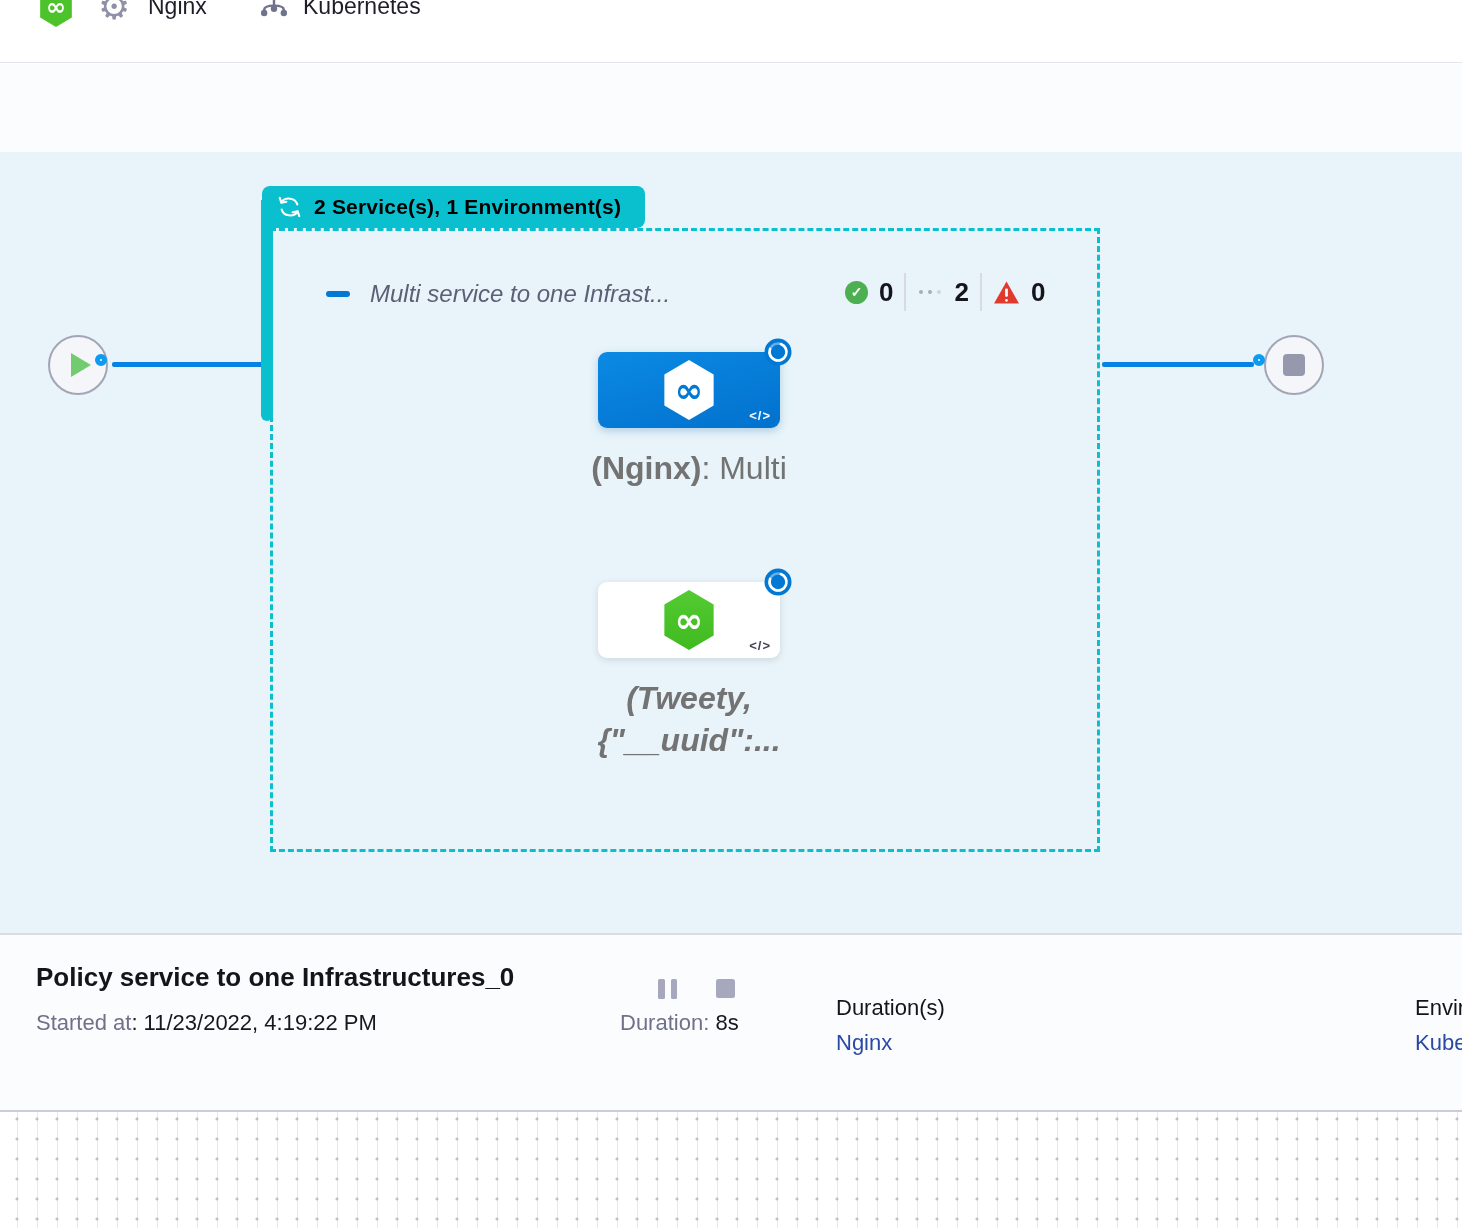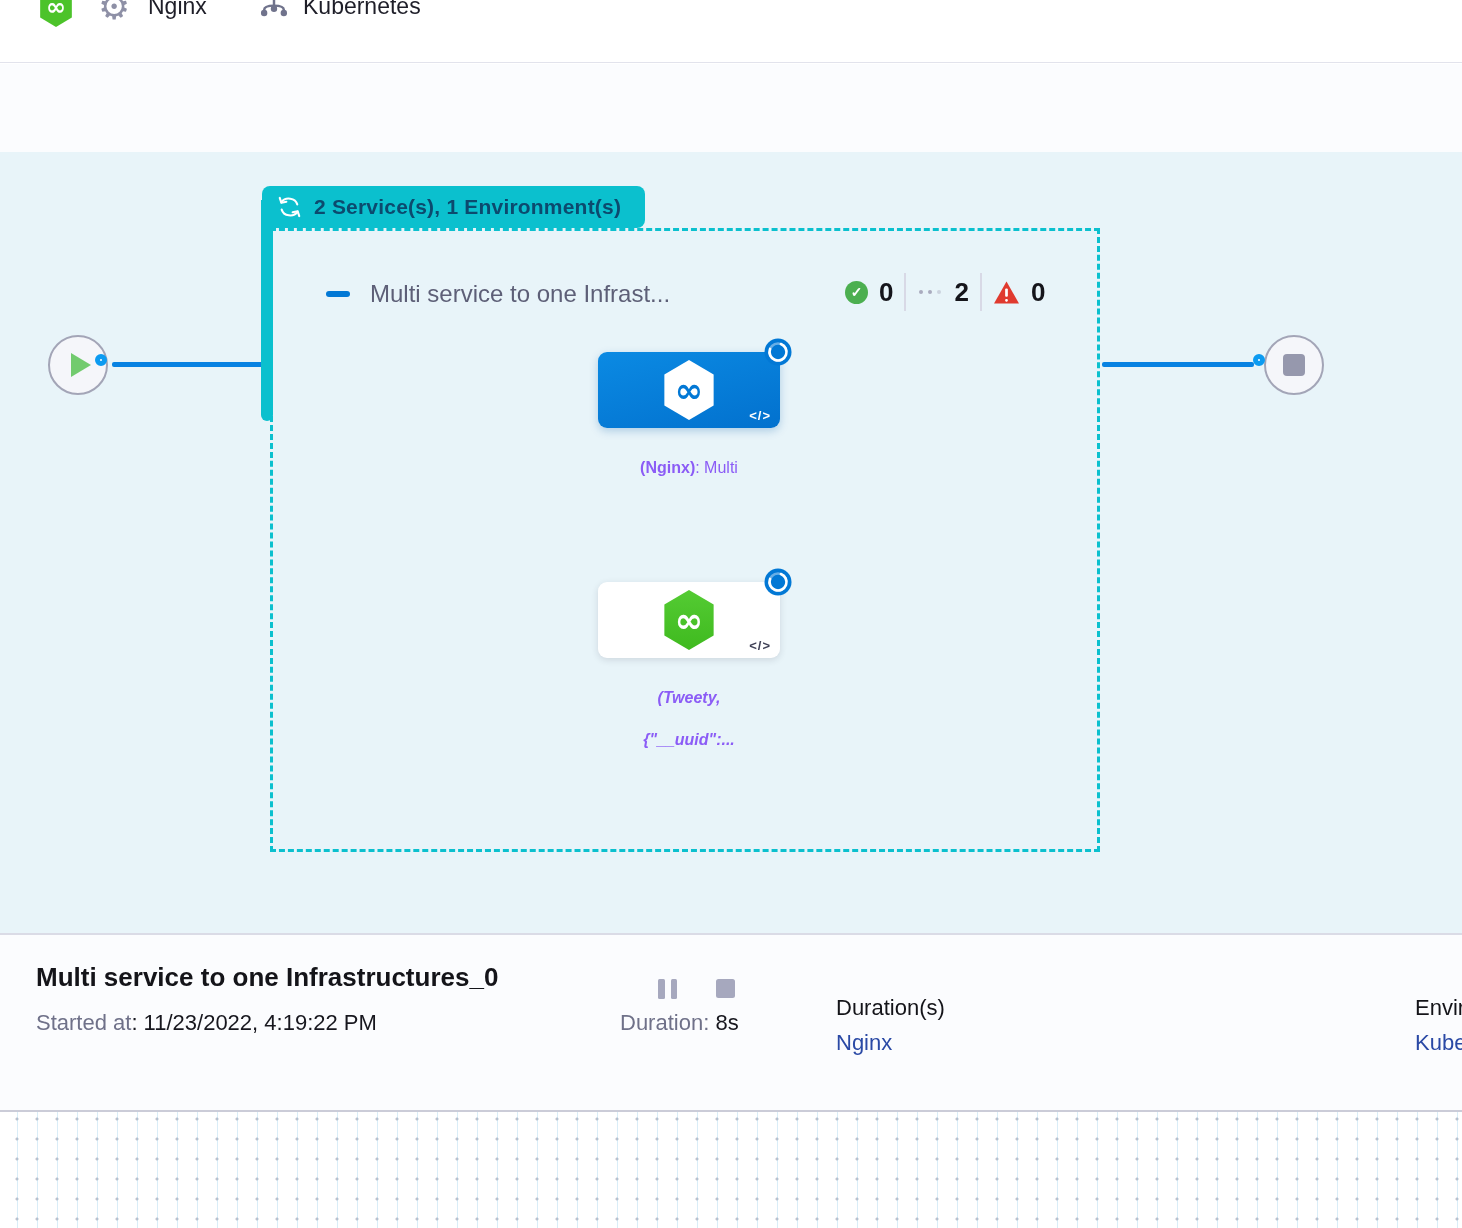--- a/index.html
+++ b/index.html
@@ -35,24 +35,24 @@
 
   .exec-node { position:absolute; width:60px; height:60px; border-radius:50%;
                background:#F5F6FA; border:2.5px solid #A3A5B7; display:flex; align-items:center; justify-content:center; }
   .play-tri { width:0; height:0; border-left:20px solid #72CB6E; border-top:12px solid transparent;
               border-bottom:12px solid transparent; margin-left:6px; }
   .stop-sq { width:22px; height:22px; background:#9698AD; border-radius:4px; }
 
   .teal-bar { left:261px; top:200px; width:12px; height:221px; background:#0BC0CE; border-radius:0 0 6px 6px; }
   .stage-badge { left:262px; top:186px; height:42px; background:#0BC0CE; border-radius:8px 8px 8px 0;
                  display:flex; align-items:center; gap:11px; padding:0 24px 0 14px; color:#fff; z-index:3; }
-  .stage-badge-label { font-size:21px; font-weight:600; color:#0c4a6e; letter-spacing:.2px; }
+  .stage-badge-label { font-size:21px; font-weight:600; color:#000000; letter-spacing:.2px; }
   .stage-box { left:270px; top:228px; width:830px; height:624px; border:3px dashed #0BC0CE; z-index:2; }
 
-  .stage-head { left:326px; top:274px; height:40px; display:flex; align-items:center; z-index:4; }
+  .stage-head { left:326px; top:274px; height:40px; display:flex; align-items:center; z-index:4;font-style:italic; }
   .collapse-minus { width:24px; height:6px; border-radius:3px; background:#0278D5; cursor:pointer; }
   .stage-title { margin-left:20px; font-size:24px; color:#5D5F77; }
 
   .status-row { left:845px; top:272px; height:40px; display:flex; align-items:center; gap:11px; z-index:4; }
   .status-count { font-size:26px; font-weight:600; color:#15151B; }
   .check-circle { width:23px; height:23px; border-radius:50%; background:#4CAF50; color:#fff;
                   display:flex; align-items:center; justify-content:center; font-size:14px; font-weight:bold; }
   .vdiv { width:2px; height:38px; background:#D8D9E6; }
   .run-dots { display:flex; gap:5px; align-items:center; margin:0 2px; }
   .run-dots i { width:4px; height:4px; border-radius:50%; background:#A9ABBF; }
@@ -62,21 +62,21 @@
   .card-blue { background:linear-gradient(165deg,#0B8AE3,#0271CE); box-shadow:0 3px 8px rgba(2,90,170,.25); }
   .card-white { background:#fff; box-shadow:0 2px 7px rgba(40,41,61,.14); }
   .card-hex { position:absolute; left:50%; top:50%; transform:translate(-50%,-50%); width:56px; height:60px; }
   .hex-white { background:#fff; } .hex-white span { color:#0278D5; }
   .hex-green { background:linear-gradient(180deg,#54CB33,#3FBA1F); } .hex-green span { color:#fff; }
   .card-hex span { font-size:34px; font-weight:bold; font-family:"DejaVu Sans", sans-serif; line-height:1; }
   .code-ic { position:absolute; right:9px; bottom:5px; font-size:13px; font-weight:bold; letter-spacing:1px; }
   .code-white { color:#fff; } .code-dark { color:#3F4156; }
   .spinner { position:absolute; width:30px; height:30px; z-index:5; }
 
-  .node-label { position:absolute; width:320px; text-align:center; font-size:16px; color:#8b5cf6; line-height:42px; }
+  .node-label { position:absolute; width:320px; text-align:center; font-size:32px; color:#737373; line-height:42px; }
   .node-label b { font-weight:700; }
 
   
   .footer { left:0; top:933px; width:1462px; height:179px; background:#FBFCFE;
             border-top:2px solid #DADBE6; border-bottom:2px solid #CBCCD8; }
   .f-title { left:36px; top:27px; font-size:26px; font-weight:700; color:#141419; }
   .f-sub { top:75px; font-size:22px; color:#17171E; }
   .f-sub .lbl { color:#6F7189; }
   .pause-btn { left:658px; top:44px; display:flex; gap:6px; cursor:pointer; }
   .pause-btn i { width:6.5px; height:20px; background:#A6A8BE; border-radius:1.5px; }
@@ -228,21 +228,21 @@
     <circle cx="15" cy="15" r="13.5" fill="#0278D5"></circle>
     <circle cx="15" cy="15" r="8.5" fill="none" stroke="rgba(255,255,255,.4)" stroke-width="2.6"></circle>
     <circle cx="15" cy="15" r="8.5" fill="none" stroke="#fff" stroke-width="2.6" stroke-dasharray="40 14" stroke-linecap="round" transform="rotate(-70 15 15)"></circle>
   </svg>
   <div class="abs node-label" style="left:529px; top:677px; font-weight:700;font-style:italic;">
     <div><b>(Tweety,</b></div>
     <div>{"__uuid":...</div>
   </div>
 
   <div class="abs footer">
-    <div class="abs f-title">Multi service to one Infrastructures_0</div>
+    <div class="abs f-title">Policy service to one Infrastructures_0</div>
     <div class="abs f-sub" style="left:36px;">
       <span class="lbl">Started at</span><span>: 11/23/2022, 4:19:22 PM</span>
     </div>
     <div class="abs pause-btn">
         <i></i>
         <i></i>
       </div>
     <div class="abs stop-btn"></div>
     <div class="abs f-sub" style="left:620px;">
       <span class="lbl">Duration:</span><span> 8s</span>

